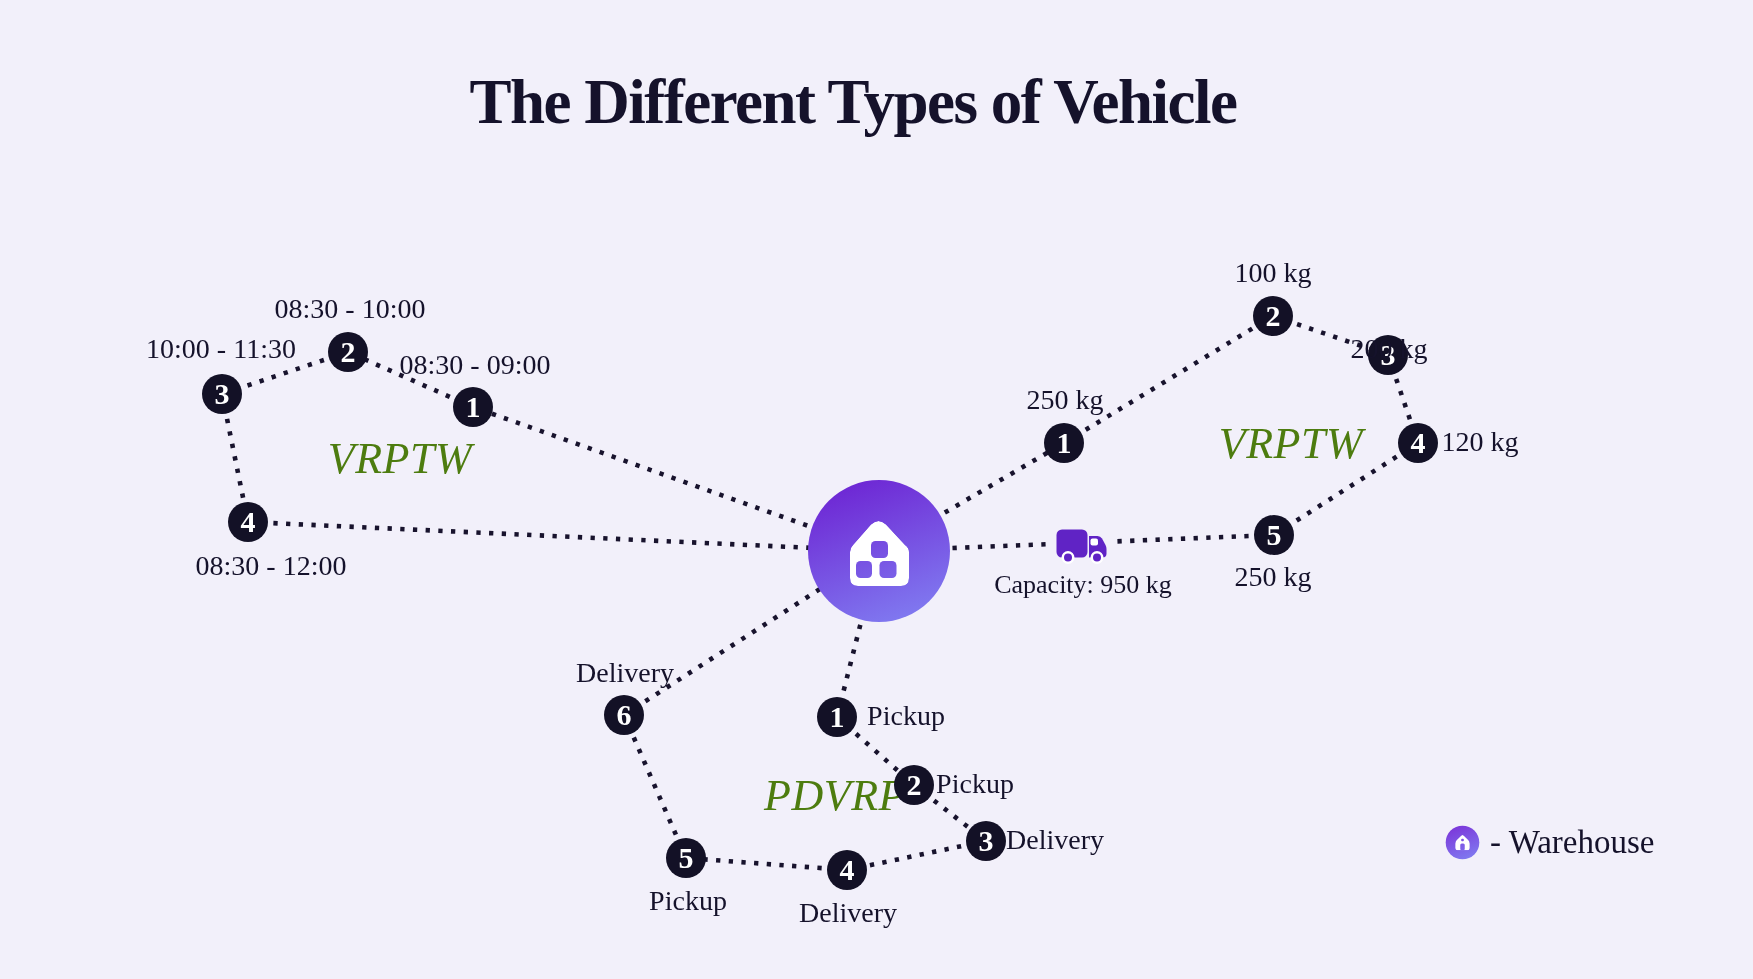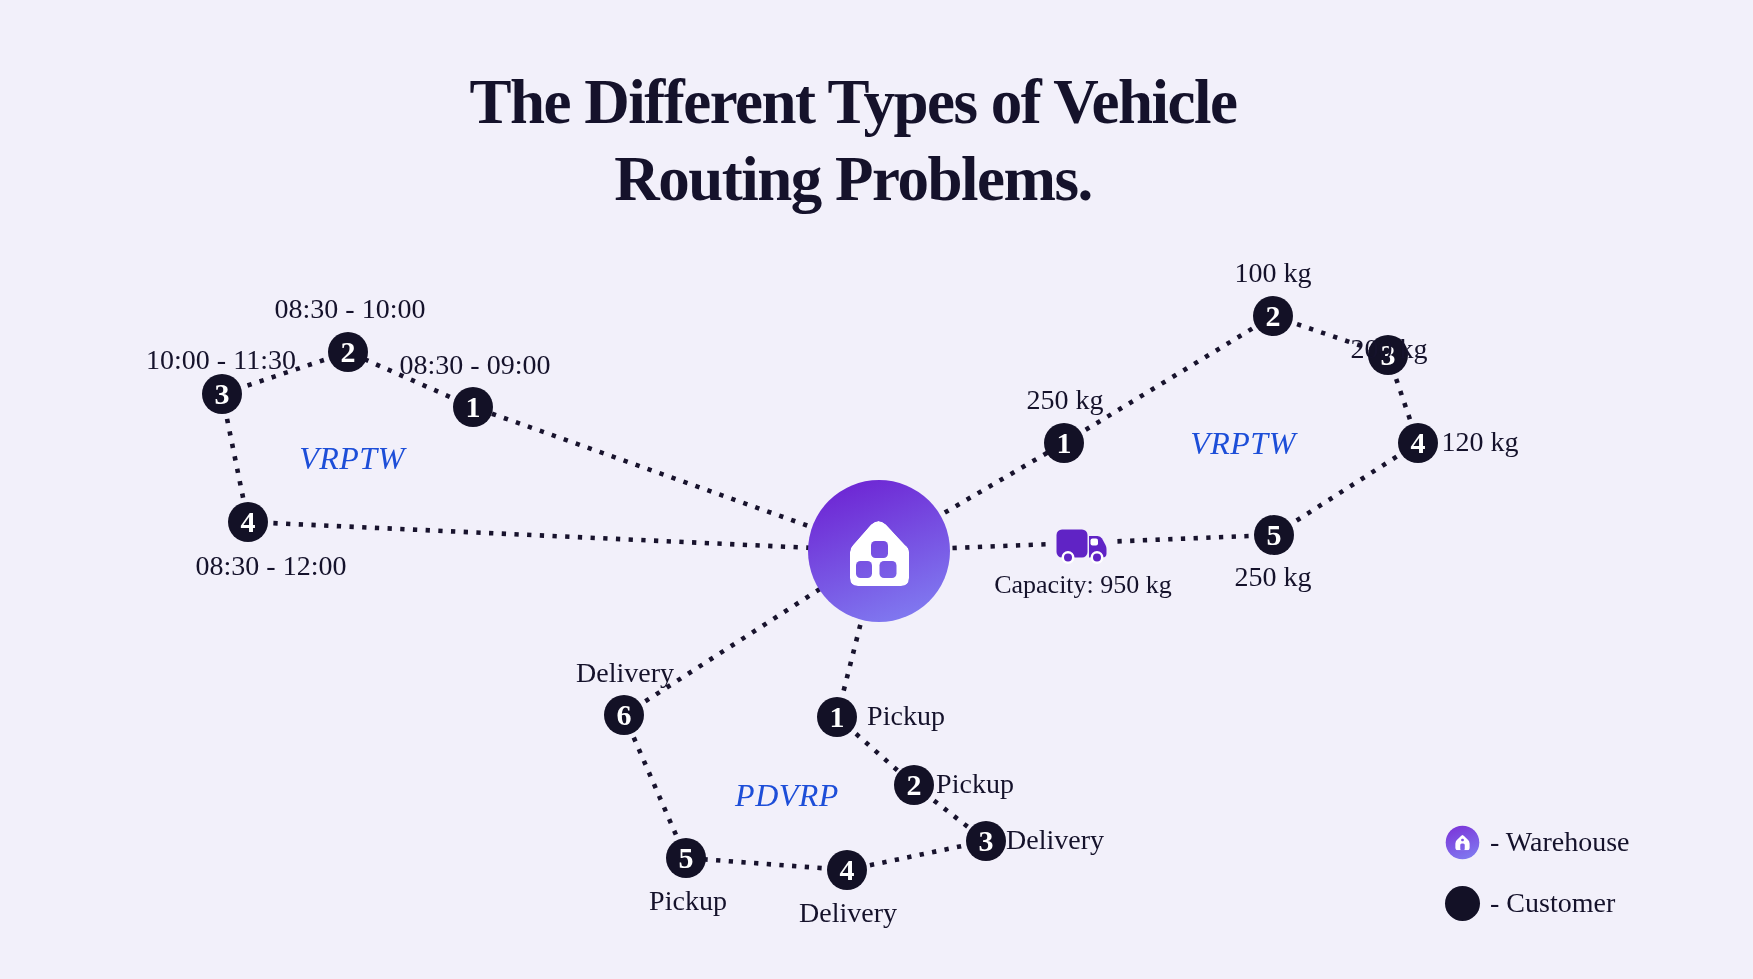--- a/index.html
+++ b/index.html
@@ -28,43 +28,43 @@
     background:var(--node);color:#ffffff;font-weight:bold;font-size:30px;
     display:flex;align-items:center;justify-content:center;
     transform:translate(-50%,-50%);line-height:1;
   }
   .nlabel{
     position:absolute;transform:translate(-50%,-50%);
     font-size:28px;color:var(--text);white-space:nowrap;
   }
   .cluster-label{
     position:absolute;transform:translate(-50%,-50%);
-    font-size:32px;font-style:italic;color:#1d4ed8;white-space:nowrap;
+    font-size:44px;font-style:italic;color:#4d7c0f;white-space:nowrap;
     letter-spacing:0.5px;
+    margin-left:48px;
   }
   .capacity{
     position:absolute;transform:translate(-50%,-50%);
     font-size:26px;color:var(--text);white-space:nowrap;
   }
   .wh-wrap{position:absolute;left:804px;top:476px;width:150px;height:150px;}
   .truck-wrap{position:absolute;left:1046px;top:520px;width:66px;height:44px;}
   .legend{position:absolute;left:1445px;top:824px;}
   .legend-row{display:flex;align-items:center;height:36px;margin-bottom:25px;}
   .legend-swatch{width:35px;height:35px;border-radius:50%;flex:0 0 auto;}
   .legend-swatch.customer{background:var(--node);}
-  .legend-label{margin-left:10px;font-size:28px;color:var(--text);white-space:nowrap;}
+  .legend-label{margin-left:10px;font-size:33px;color:var(--text);white-space:nowrap;}
 </style>
 </head>
 <body>
 
 <div class="canvas">
 
   <h1 class="title">
     <span>The Different Types of Vehicle</span>
-    <span>Routing Problems.</span>
   </h1>
 
   <svg class="edges" width="1753" height="979" viewBox="0 0 1753 979">
     <g>
       <line class="edge" x1="879" y1="551" x2="473" y2="407"></line>
       <line class="edge" x1="473" y1="407" x2="348" y2="352"></line>
       <line class="edge" x1="348" y1="352" x2="222" y2="394"></line>
       <line class="edge" x1="222" y1="394" x2="248" y2="522"></line>
       <line class="edge" x1="248" y1="522" x2="879" y2="551"></line>
     </g>
@@ -120,21 +120,21 @@
   </div>
   <div class="capacity" style="left:1083px;top:585px;">Capacity: 950 kg</div>
 
   <div class="cluster-label" style="left:352px;top:458px;">VRPTW</div>
   <div class="node" style="left:473px;top:407px;">1</div>
   <div class="node" style="left:348px;top:352px;">2</div>
   <div class="node" style="left:222px;top:394px;">3</div>
   <div class="node" style="left:248px;top:522px;">4</div>
   <div class="nlabel" style="left:475px;top:365px;">08:30 - 09:00</div>
   <div class="nlabel" style="left:350px;top:309px;">08:30 - 10:00</div>
-  <div class="nlabel" style="left:221px;top:349px;margin-top:11px;">10:00 - 11:30</div>
+  <div class="nlabel" style="left:221px;top:349px;">10:00 - 11:30</div>
   <div class="nlabel" style="left:250px;top:566px;margin-left:21px;">08:30 - 12:00</div>
 
   <div class="cluster-label" style="left:1243px;top:443px;">VRPTW</div>
   <div class="node" style="left:1064px;top:443px;">1</div>
   <div class="node" style="left:1273px;top:316px;">2</div>
   <div class="node" style="left:1388px;top:355px;">3</div>
   <div class="node" style="left:1418px;top:443px;">4</div>
   <div class="node" style="left:1274px;top:535px;">5</div>
   <div class="nlabel" style="left:1065px;top:400px;">250 kg</div>
   <div class="nlabel" style="left:1273px;top:273px;">100 kg</div>
@@ -168,19 +168,15 @@
             <path fill="#ffffff" d="M 10.5 19 Q 10.5 16.8 12 15.5 L 16.2 11.2 Q 18 9.6 19.8 11.2 L 24 15.5 Q 25.5 16.8 25.5 19 L 25.5 23.8 Q 25.5 26 23.3 26 L 12.7 26 Q 10.5 26 10.5 23.8 Z"></path>
             <rect x="15.7" y="19" width="4.6" height="7" rx="1.6" fill="#000000"></rect>
             <rect x="16.6" y="14.2" width="2.8" height="2.4" rx="1" fill="#000000"></rect>
           </mask>
         </defs>
         <circle cx="18" cy="18" r="17.3" fill="url(#whGradSm)"></circle>
         <path fill="#ffffff" mask="url(#houseMaskSm)" d="M 10.5 19 Q 10.5 16.8 12 15.5 L 16.2 11.2 Q 18 9.6 19.8 11.2 L 24 15.5 Q 25.5 16.8 25.5 19 L 25.5 23.8 Q 25.5 26 23.3 26 L 12.7 26 Q 10.5 26 10.5 23.8 Z"></path>
       </svg>
       <span class="legend-label">- Warehouse</span>
     </div>
-    <div class="legend-row">
-      <span class="legend-swatch customer"></span>
-      <span class="legend-label">- Customer</span>
-    </div>
   </div>
 
 </div>
 
 </body></html>

